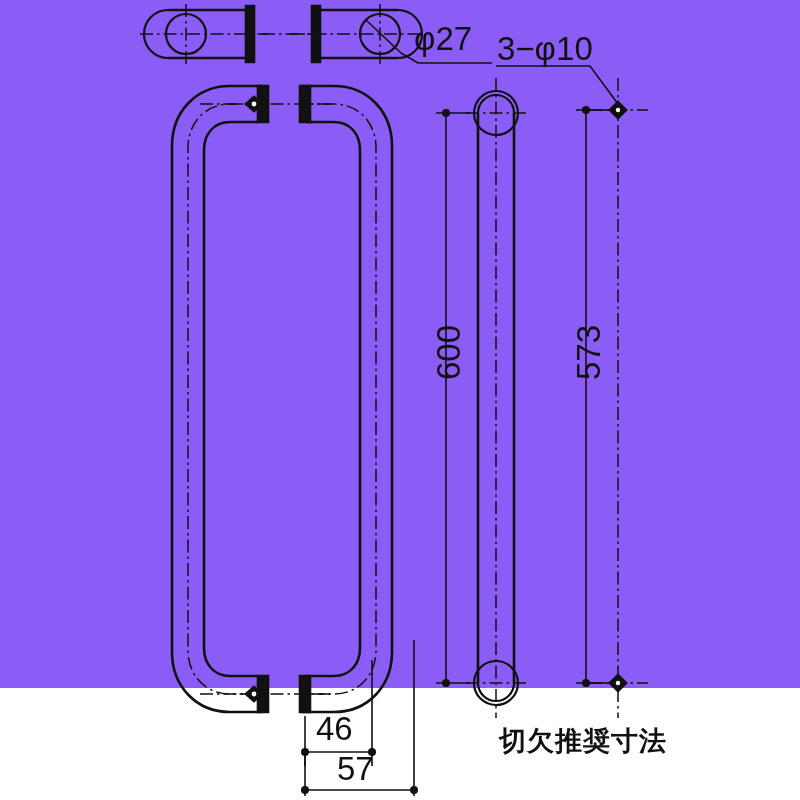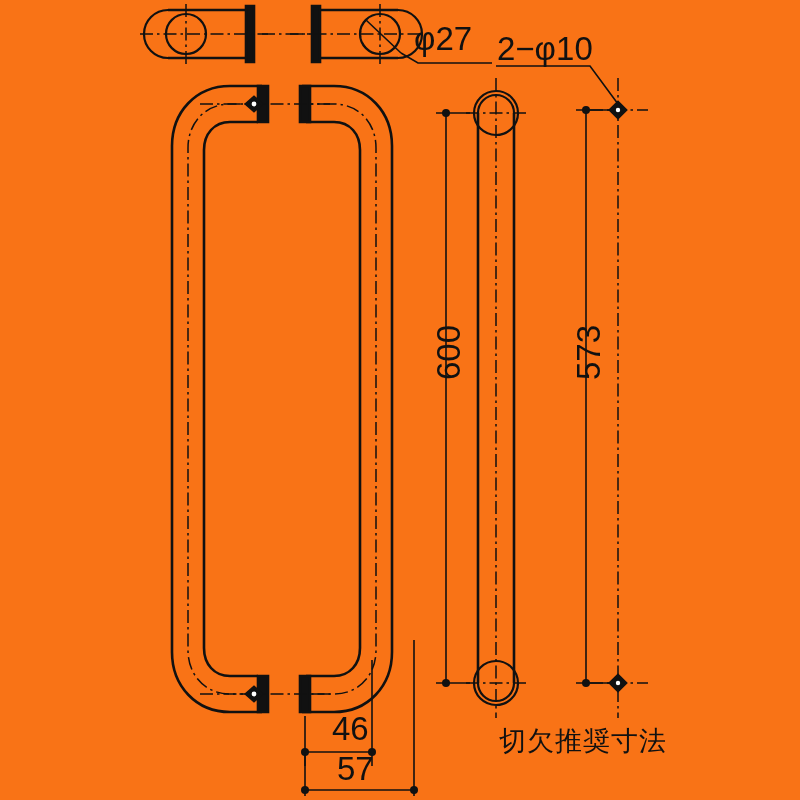--- a/index.html
+++ b/index.html
@@ -1,18 +1,18 @@
 <!DOCTYPE html>
 <html><head>
 <meta charset="utf-8">
 <style>
   html,body{margin:0;padding:0;background:#ffffff;}
   body{width:800px;height:800px;overflow:hidden;
        font-family:"Liberation Sans","DejaVu Sans",sans-serif;color:#111;}
-  #sheet{position:relative;width:800px;height:800px;background:#f97316;}
+  #sheet{position:relative;width:800px;height:688px;background:#8b5cf6;}
   svg{display:block;}
   .lbl{position:absolute;font-family:"Liberation Sans","DejaVu Sans",sans-serif;
        color:#111;white-space:nowrap;line-height:1;}
   .dim-num{font-size:33px;letter-spacing:0px;}
   .dia{font-size:33px;}
   .jp{font-size:27px;font-family:"DejaVu Sans","Liberation Sans",sans-serif;letter-spacing:1px;}
   .rot{transform:rotate(-90deg);transform-origin:left top;}
 </style>
 </head>
 <body>
@@ -188,25 +188,25 @@
       <path class="thin" d="M414 640 L414 796"></path>
       <path class="thin" d="M305 790 L414 790"></path>
       <circle cx="305" cy="790" r="4" fill="#111"></circle>
       <circle cx="414" cy="790" r="4" fill="#111"></circle>
     </g>
 
   </svg>
 
   <div class="lbl dia" style="left:414px;top:22px;">φ27</div>
 
-  <div class="lbl dia" style="left:497px;top:32px;">2−φ10</div>
+  <div class="lbl dia" style="left:497px;top:32px;">3−φ10</div>
 
   <div class="lbl dim-num rot" style="left:432px;top:380px;">600</div>
 
   <div class="lbl dim-num rot" style="left:572px;top:380px;">573</div>
 
-  <div class="lbl dim-num" style="left:332px;top:712px;">46</div>
+  <div class="lbl dim-num" style="left:316px;top:712px;">46</div>
 
   <div class="lbl dim-num" style="left:337px;top:752px;">57</div>
 
-  <div class="lbl jp" style="left:499px;top:727px;">切欠推奨寸法</div>
+  <div class="lbl jp" style="left:499px;top:727px;font-weight:bold;">切欠推奨寸法</div>
 
 </div>
 
 </body></html>

